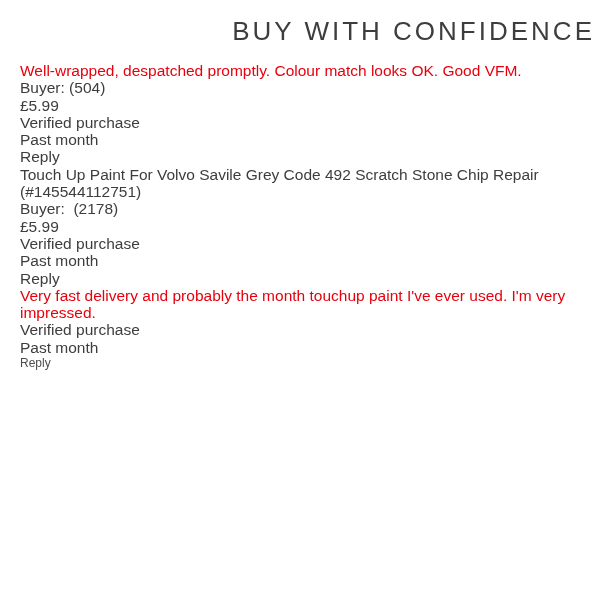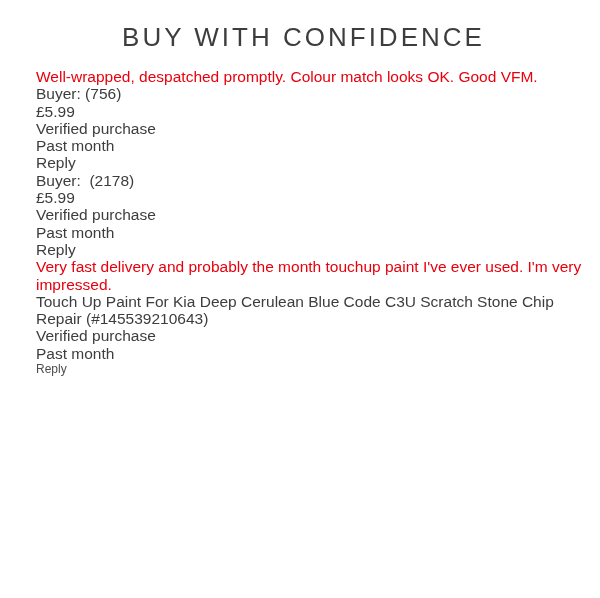--- a/index.html
+++ b/index.html
@@ -10,36 +10,36 @@
   .page {
     position: relative;
     width: 600px;
     height: 598px;
     background: #ffffff;
     overflow: hidden;
     font-family: "Liberation Sans", sans-serif;
     color: var(--text-dark, #3d3d3d);
   }
   .page-title {
-    margin: 11px;
+    margin: 5px;
     padding-top: 15px;
-    text-align: center;
+    text-align: right;
     font-size: 26px;
     font-weight: normal;
     line-height: 23px;
     letter-spacing: 3px;
     color: var(--text-dark, #3d3d3d);
     padding-left: 7px;
   }
   .page-title .title-line {
     display: block;
   }
   .feedback-list {
     margin-top: 19px;
-    padding-left: 36px;
+    padding-left: 20px;
     width: 548px;
     font-size: 15.5px;
     line-height: 17.3px;
   }
   .fb-line {
     white-space: pre-wrap;
   }
   .fb-comment {
     color: var(--feedback-red, #e8000d);
   }
@@ -59,37 +59,37 @@
 <div class="page">
 
   <h1 class="page-title">
     <span class="title-line">BUY WITH CONFIDENCE</span>
   </h1>
 
   <div class="feedback-list">
 
     <div class="feedback-item">
       <div class="fb-line fb-comment">Well-wrapped, despatched promptly. Colour match looks OK. Good VFM.</div>
-      <div class="fb-line fb-buyer">Buyer: (756)</div>
+      <div class="fb-line fb-buyer">Buyer: (504)</div>
       <div class="fb-line fb-price">£5.99</div>
       <div class="fb-line fb-verified">Verified purchase</div>
       <div class="fb-line fb-period">Past month</div>
       <div class="fb-line fb-reply">Reply</div>
     </div>
 
     <div class="feedback-item">
+      <div class="fb-line fb-product">Touch Up Paint For Volvo Savile Grey Code 492 Scratch Stone Chip Repair (#145544112751)</div>
       <div class="fb-line fb-buyer">Buyer:  (2178)</div>
       <div class="fb-line fb-price">£5.99</div>
       <div class="fb-line fb-verified">Verified purchase</div>
       <div class="fb-line fb-period">Past month</div>
       <div class="fb-line fb-reply">Reply</div>
     </div>
 
     <div class="feedback-item">
       <div class="fb-line fb-comment">Very fast delivery and probably the month touchup paint I've ever used. I'm very impressed.</div>
-      <div class="fb-line fb-product">Touch Up Paint For Kia Deep Cerulean Blue Code C3U Scratch Stone Chip Repair (#145539210643)</div>
       <div class="fb-line fb-verified">Verified purchase</div>
       <div class="fb-line fb-period">Past month</div>
       <div class="fb-line fb-reply-small">Reply</div>
     </div>
 
   </div>
 </div>
 
 </body></html>

